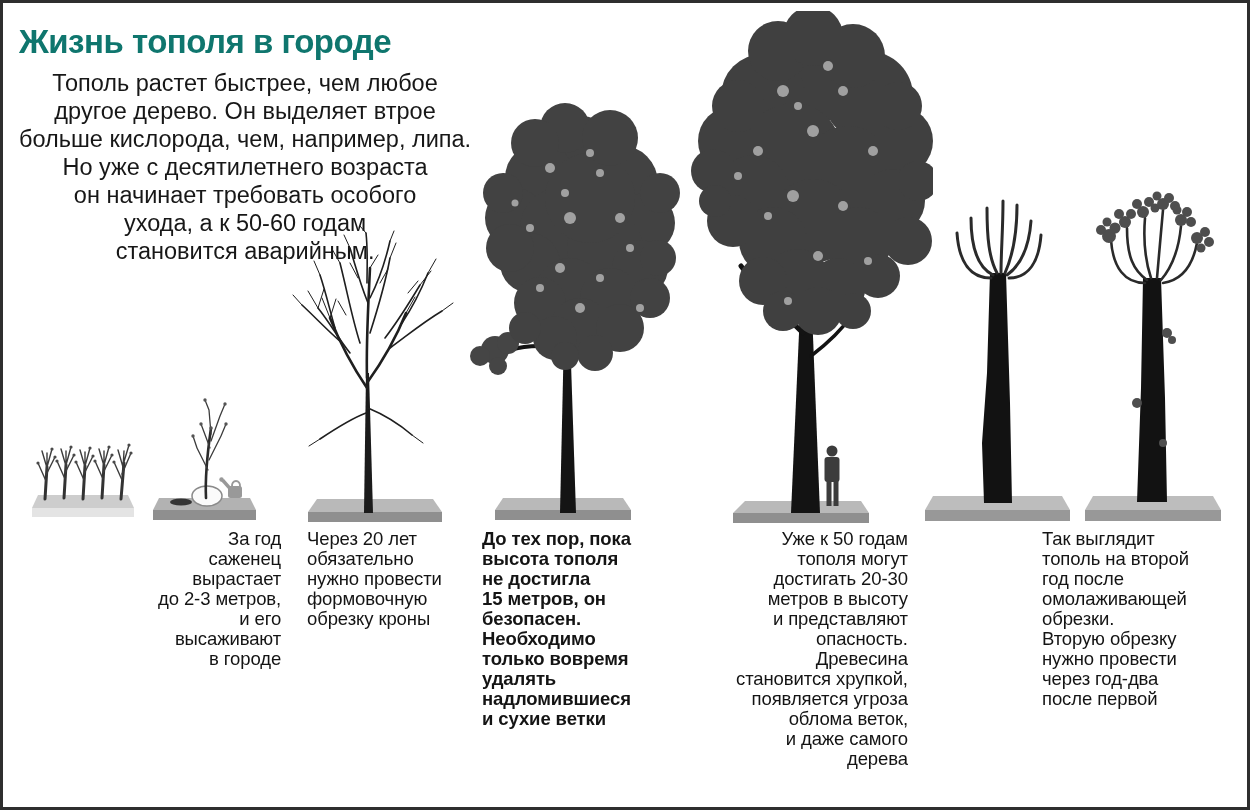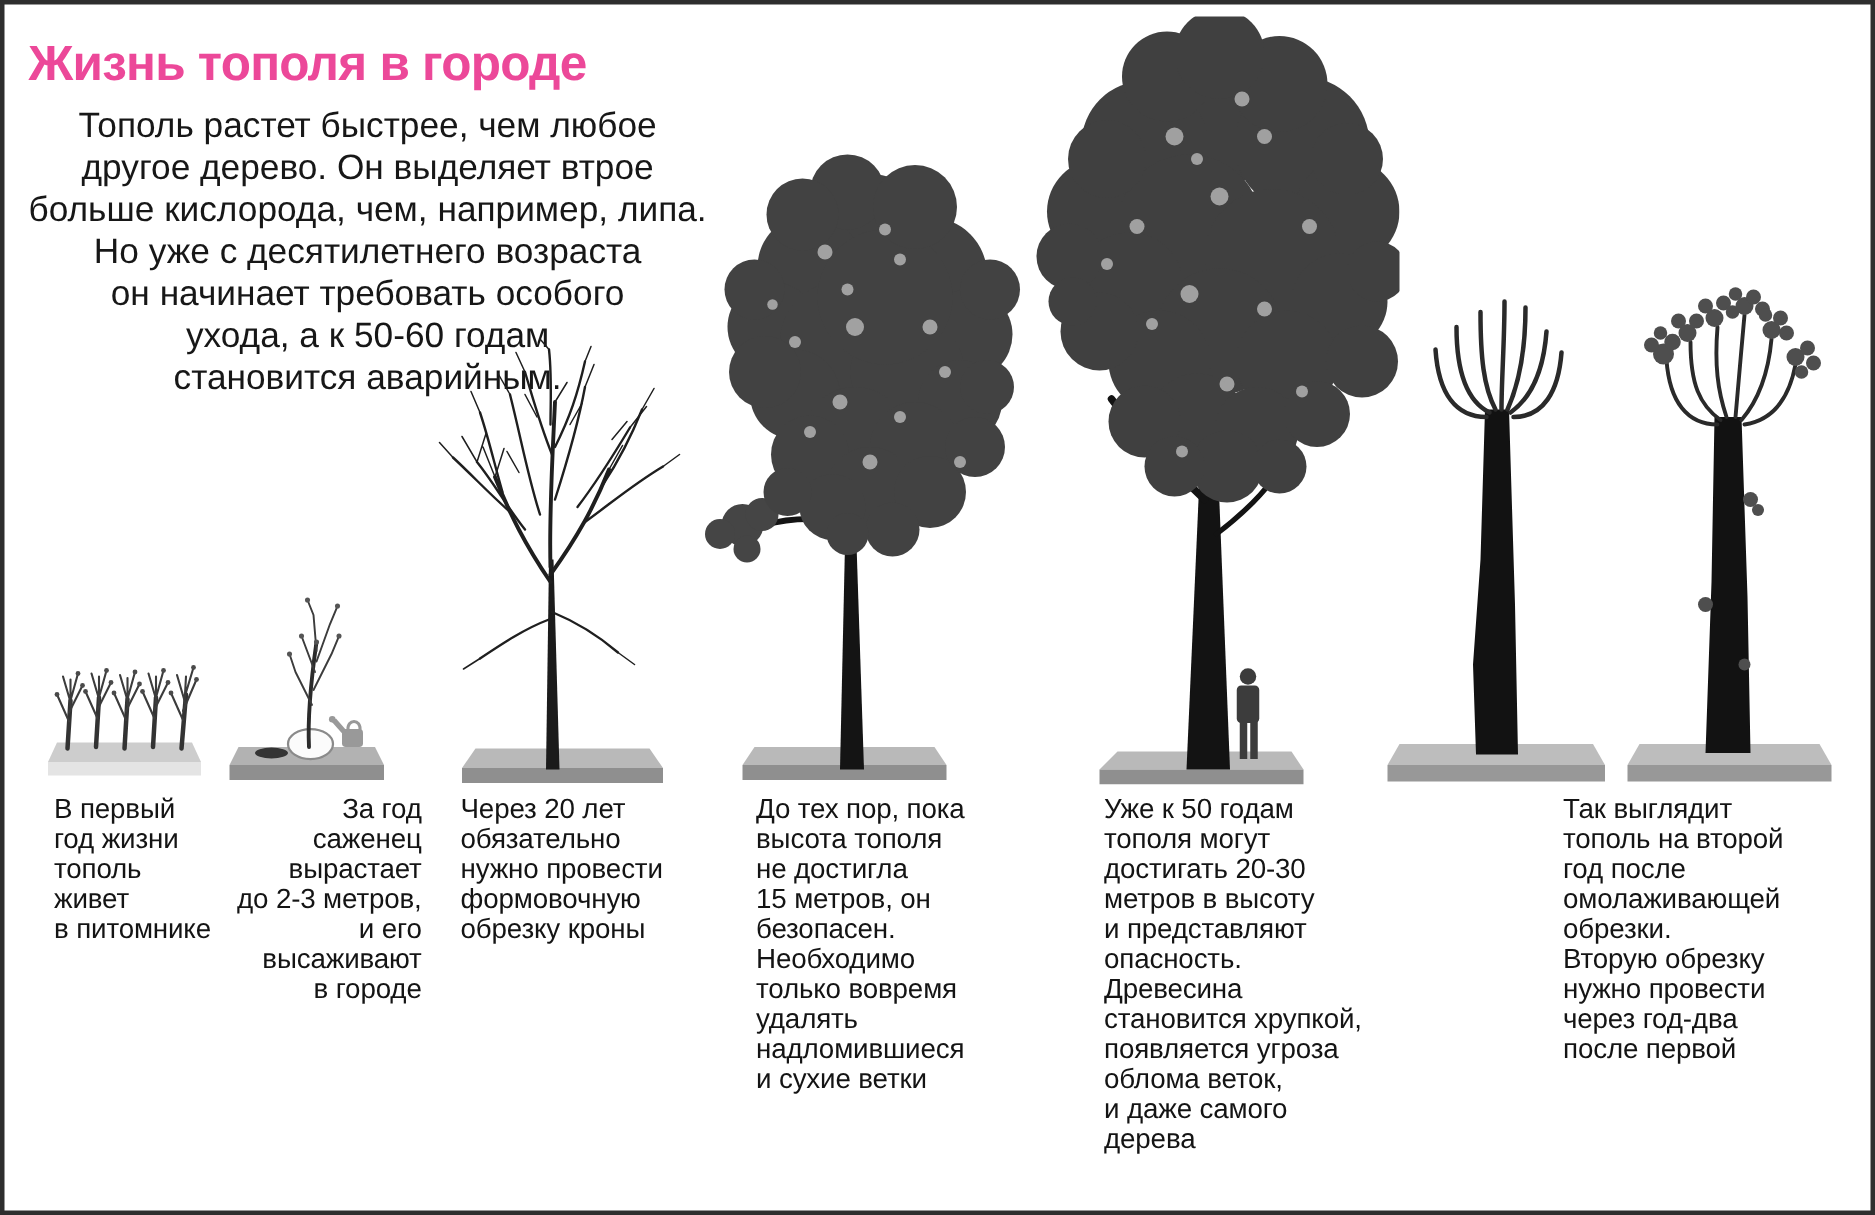--- a/index.html
+++ b/index.html
@@ -9,21 +9,21 @@
     background:#ffffff;
     border:3px solid #2e2e2e;
     box-sizing:border-box;
     overflow:hidden;
     font-family:"Liberation Sans", sans-serif;
     color:#161616;
   }
   .title{
     position:absolute;left:16px;top:20px;
     font-size:33px;font-weight:700;letter-spacing:-0.5px;
-    color:#ec4899;margin:0;
+    color:#0f766e;margin:0;
   }
   .intro{
     position:absolute;left:16px;top:66px;
     font-size:23.5px;line-height:28px;
     white-space:pre;margin:0;color:#171717;text-align:center;
   }
   .stage-illustration{position:absolute;}
   .stage-caption{
     position:absolute;top:526px;
     font-size:18.5px;line-height:20px;
@@ -337,48 +337,43 @@
           <circle cx="130" cy="54" r="5"></circle>
           <circle cx="122" cy="60" r="4.5"></circle>
         <circle cx="88" cy="145" r="5"></circle>
           <circle cx="93" cy="152" r="4"></circle>
         <circle cx="58" cy="215" r="5"></circle>
           <circle cx="84" cy="255" r="4"></circle>
       </g>
     </g>
   </svg>
 
-  <div class="stage-caption" style="left:33px;">В первый
-год жизни
-тополь
-живет
-в питомнике</div>
   <div class="stage-caption" style="left:155px;text-align:right;">За год
 саженец
 вырастает
 до 2-3 метров,
 и его
 высаживают
 в городе</div>
   <div class="stage-caption" style="left:304px;">Через 20 лет
 обязательно
 нужно провести
 формовочную
 обрезку кроны</div>
-  <div class="stage-caption" style="left:501px;">До тех пор, пока
+  <div class="stage-caption" style="left:479px;font-weight:bold;">До тех пор, пока
 высота тополя
 не достигла
 15 метров, он
 безопасен.
 Необходимо
 только вовремя
 удалять
 надломившиеся
 и сухие ветки</div>
-  <div class="stage-caption" style="left:733px;">Уже к 50 годам
+  <div class="stage-caption" style="left:733px;text-align:right;">Уже к 50 годам
 тополя могут
 достигать 20-30
 метров в высоту
 и представляют
 опасность.
 Древесина
 становится хрупкой,
 появляется угроза
 облома веток,
 и даже самого

